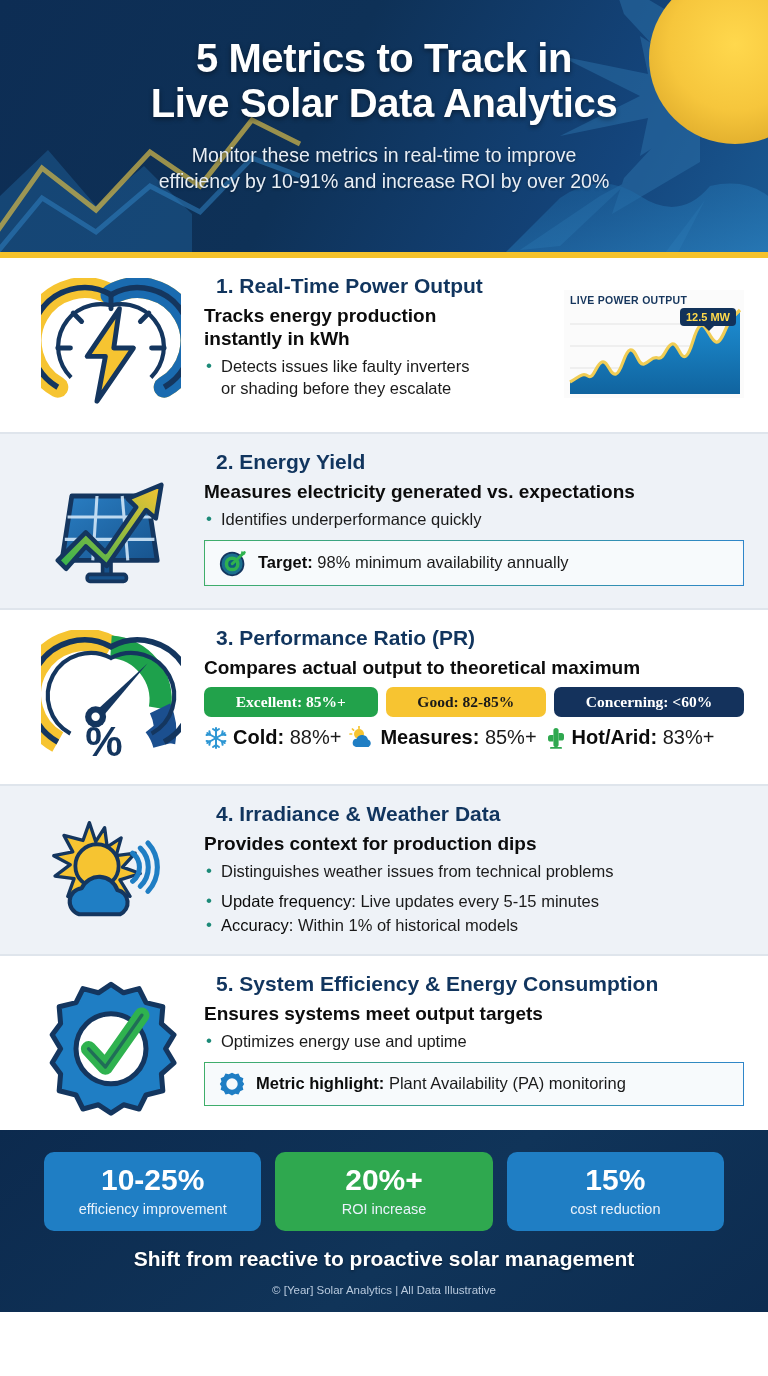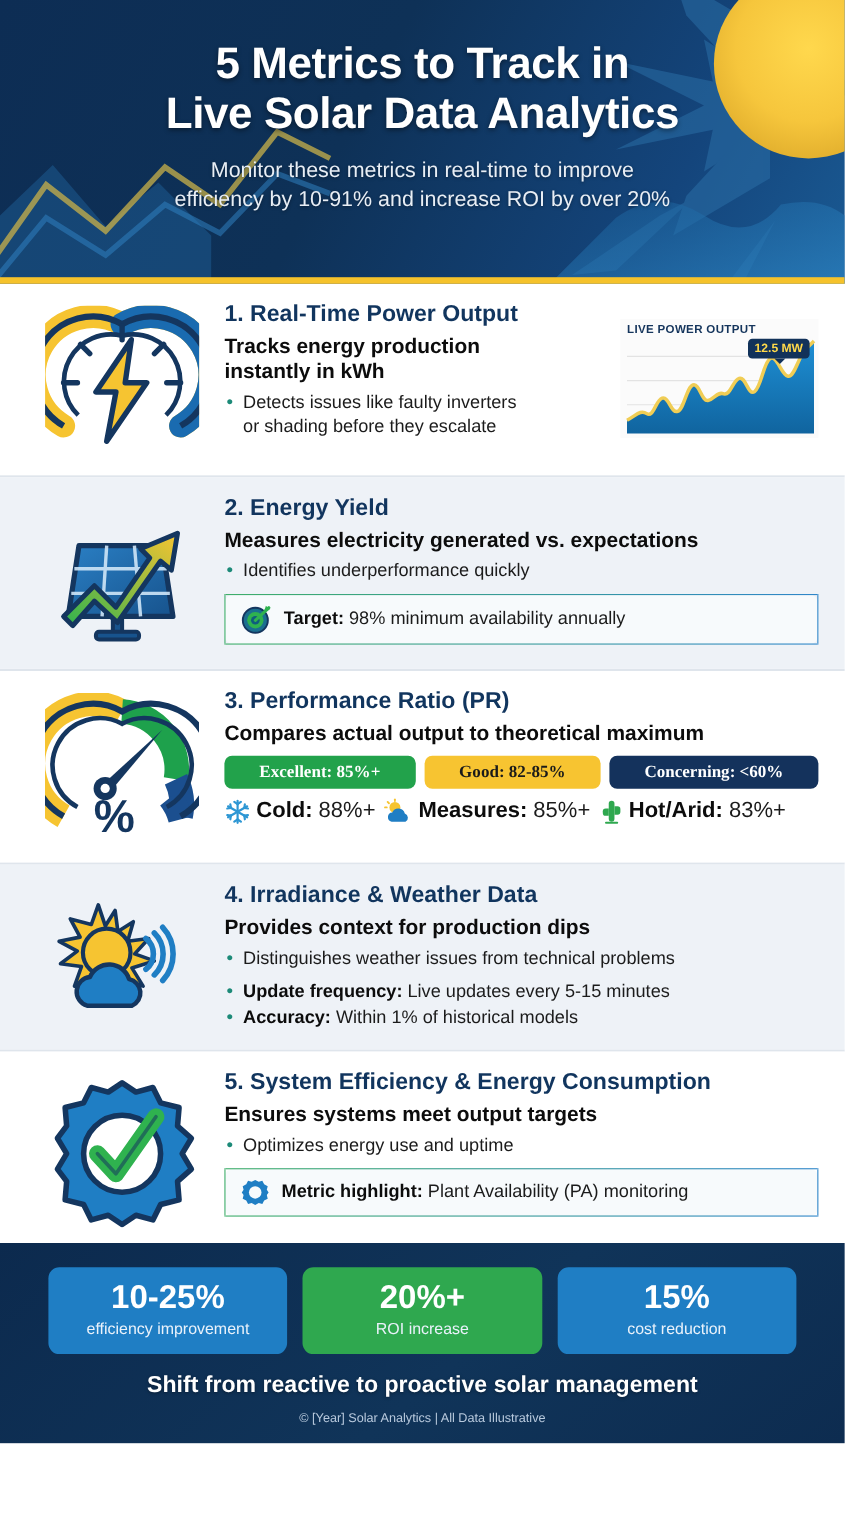--- a/index.html
+++ b/index.html
@@ -61,20 +61,21 @@
     padding-top: 6px;
   }
   .body-col { flex: 1 1 auto; min-width: 0; padding-top: 2px; }
 
   .sec-title {
     color: #11355e;
     font-size: 21px;
     font-weight: bold;
     line-height: 1.18;
     margin-bottom: 5px;
+    margin-left: 12px;
   }
   .sec-sub {
     color: #0c0c0c;
     font-size: 19px;
     font-weight: bold;
     line-height: 1.22;
     margin-bottom: 6px;
   }
   .bullet {
     position: relative;
@@ -82,21 +83,21 @@
     font-size: 16.5px;
     line-height: 1.32;
     padding-left: 17px;
     margin-bottom: 3px;
   }
   .bullet::before {
     content: "•";
     position: absolute; left: 2px; top: -1px;
     color: #1c8a78; font-size: 17px;
   }
-  .bullet b { font-weight: bold; color: #0c0c0c; }
+  .bullet b { font-weight: normal; color: #0c0c0c; }
 
   
   .callout {
     display: flex; align-items: center; gap: 11px;
     margin-top: 9px;
     border: 1.6px solid;
     border-image: linear-gradient(90deg,#3fae6a,#2f86c9) 1;
     border-radius: 9px;
     background: #f7fafc;
     padding: 8px 14px;

